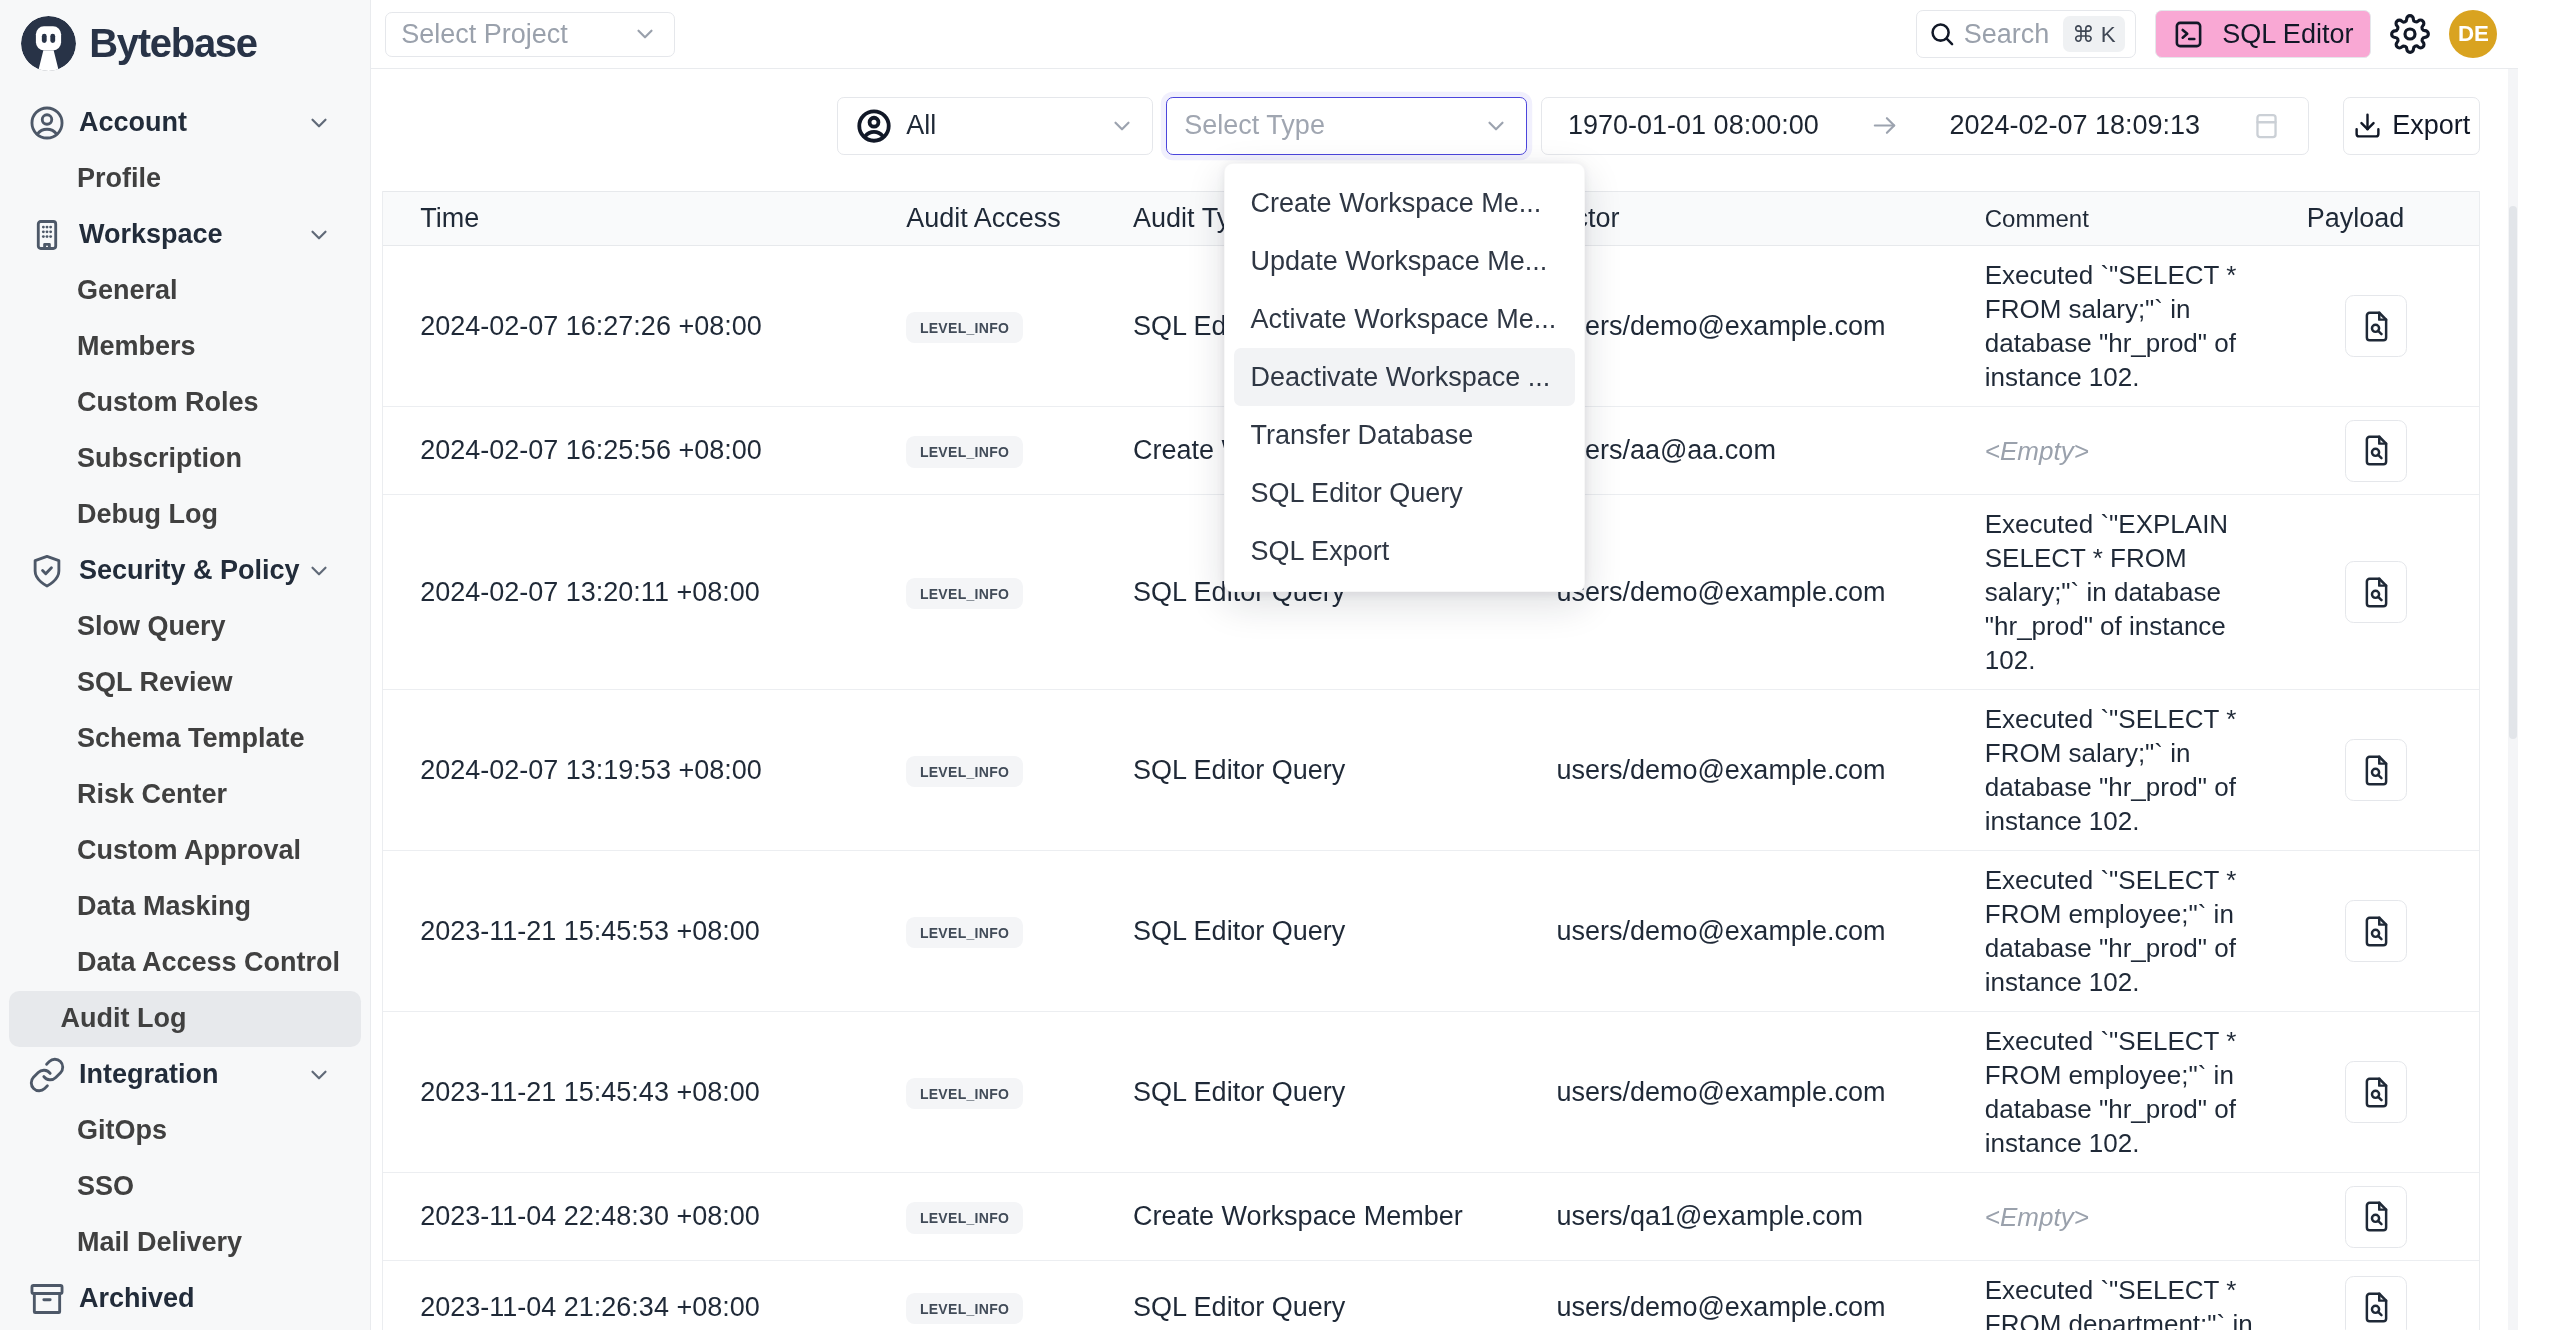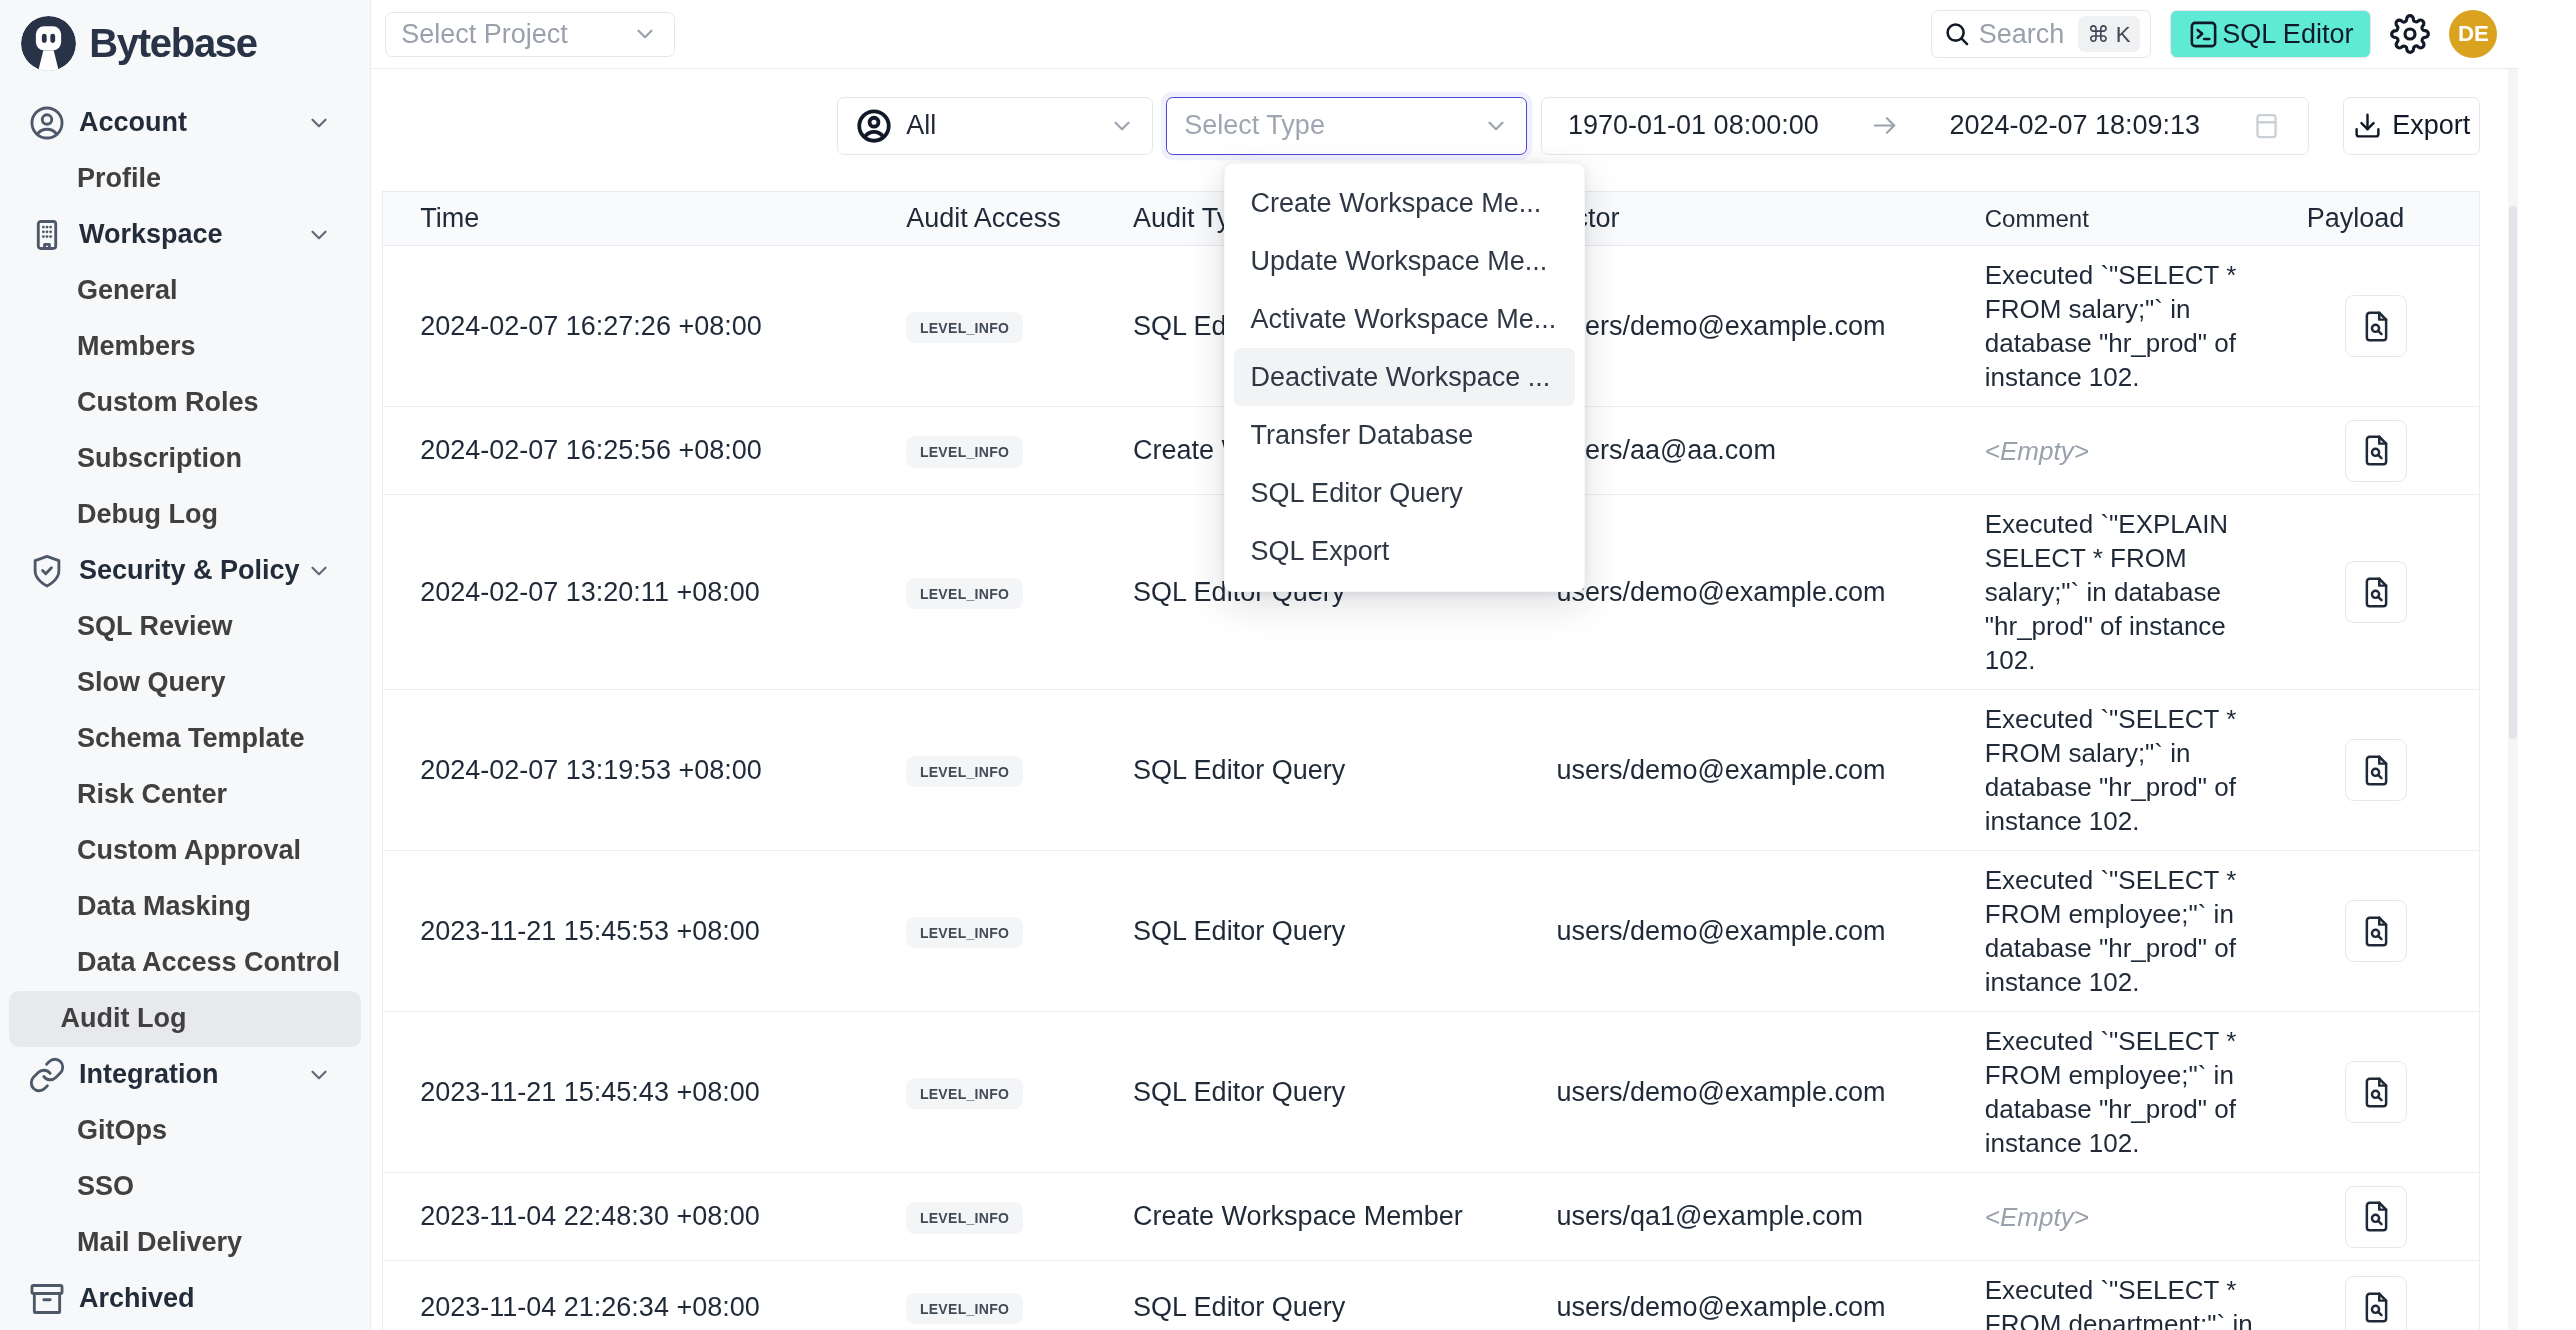--- a/index.html
+++ b/index.html
@@ -25,22 +25,22 @@
     border-bottom:0.9px solid #e9ebee; display:flex; align-items:center; padding:0 20.6px 0 13.7px; z-index:5; }
   .project-btn { width:290px; height:45px; border:0.9px solid #e5e7eb; border-radius:6.9px; background:#fff;
     display:flex; align-items:center; padding:0 15.5px; font-size:27px; color:#9aa1ac; }
   .project-btn .chev { margin-right:0; color:#9aa1ac; }
   .topbar-right { margin-left:auto; display:flex; align-items:center; gap:19px; }
   .searchbox { width:220px; height:48px; border:0.9px solid #e5e7eb; border-radius:6.9px; background:#fff;
     display:flex; align-items:center; padding:0 10.3px; gap:8.6px; }
   .searchbox .icon { width:27.5px; height:27.5px; color:#111827; flex:0 0 auto; }
   .search-ph { font-size:27px; color:#9aa1ac; }
   .kbd { margin-left:auto; background:#eff1f3; border-radius:6.9px; padding:4.3px 9.5px; font-size:22.3px; color:#3f4754; }
-  .sqleditor-btn { height:48px; border:0.9px solid #e5e7eb; border-radius:6.9px; background:#5eead4;
-    display:flex; align-items:center; gap:3px; padding:0 17px; font-size:27px; font-weight:500; color:#111827; }
+  .sqleditor-btn { height:48px; border:0.9px solid #e5e7eb; border-radius:6.9px; background:#f9a8d4;
+    display:flex; align-items:center; gap:18px; padding:0 17px; font-size:27px; font-weight:500; color:#111827; }
   .sqleditor-btn .icon { width:31px; height:31px; }
   .gear-btn { width:40px; height:40px; color:#111827; cursor:pointer; }
   .avatar { width:48px; height:48px; border-radius:50%; background:#d9a320; color:#fff;
     display:flex; align-items:center; justify-content:center; font-size:22.3px; font-weight:700; cursor:pointer; }
 
   
   .main { position:absolute; left:371px; top:69px; right:0; bottom:0; background:#fff; overflow:hidden; }
   .filters { position:absolute; top:27.5px; right:38px; display:flex; align-items:center; }
   .control { height:58px; border:0.9px solid #e5e7eb; border-radius:6.9px; background:#fff;
     display:flex; align-items:center; font-size:27px; }
@@ -173,24 +173,24 @@
         <svg class="nav-icon" viewBox="0 0 24 24" fill="none" stroke="currentColor" stroke-width="1.8" stroke-linecap="round" stroke-linejoin="round">
             <path d="M12 21.5c0 0 7.5-3.6 7.5-9.5V5.4L12 2.8 4.5 5.4V12c0 5.9 7.5 9.5 7.5 9.5z"></path>
             <polyline points="9.2 11.7 11.2 13.7 14.8 9.9"></polyline>
           </svg>
         <span>Security &amp; Policy</span>
         <svg class="chev" viewBox="0 0 24 24" fill="none" stroke="currentColor" stroke-width="2" stroke-linecap="round" stroke-linejoin="round">
             <polyline points="6 9 12 15 18 9"></polyline>
           </svg>
       </div>
       <div class="nav-item nav-sub">
+          <span>Slow Query</span>
+        </div>
+      <div class="nav-item nav-sub">
           <span>SQL Review</span>
-        </div>
-      <div class="nav-item nav-sub">
-          <span>Slow Query</span>
         </div>
       <div class="nav-item nav-sub">
           <span>Schema Template</span>
         </div>
       <div class="nav-item nav-sub">
           <span>Risk Center</span>
         </div>
       <div class="nav-item nav-sub">
           <span>Custom Approval</span>
         </div>

